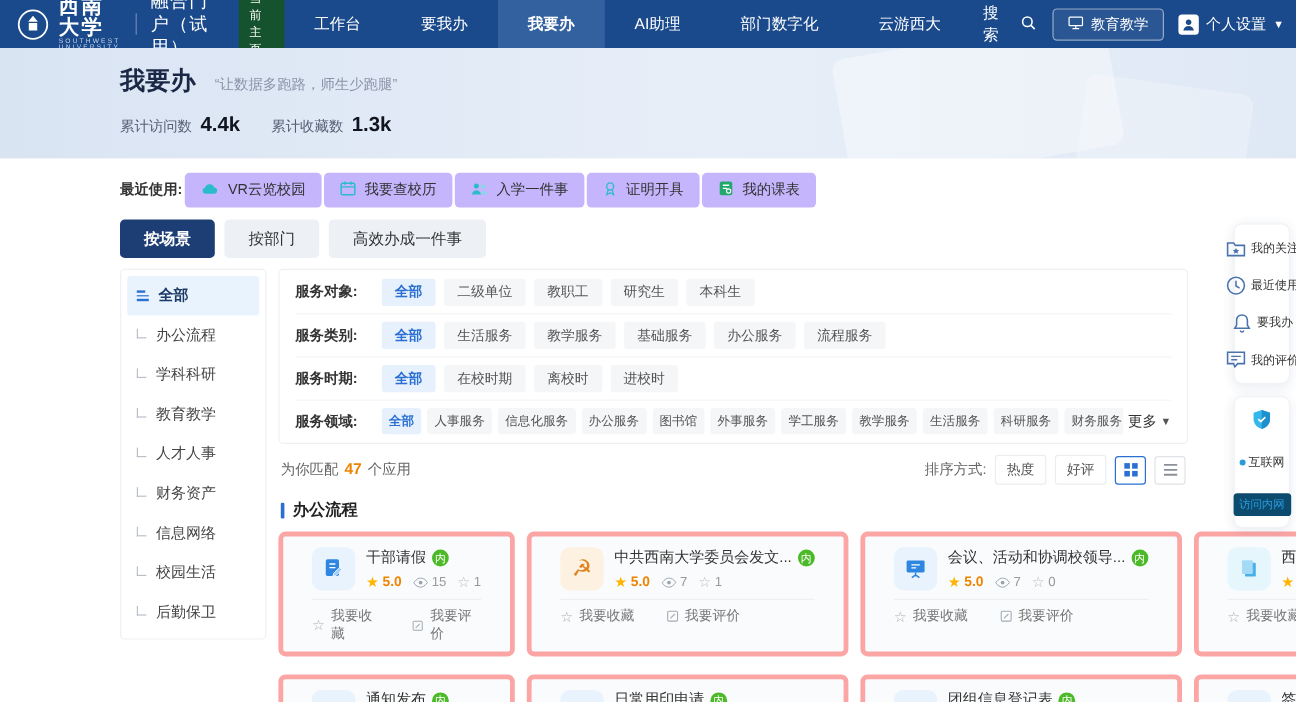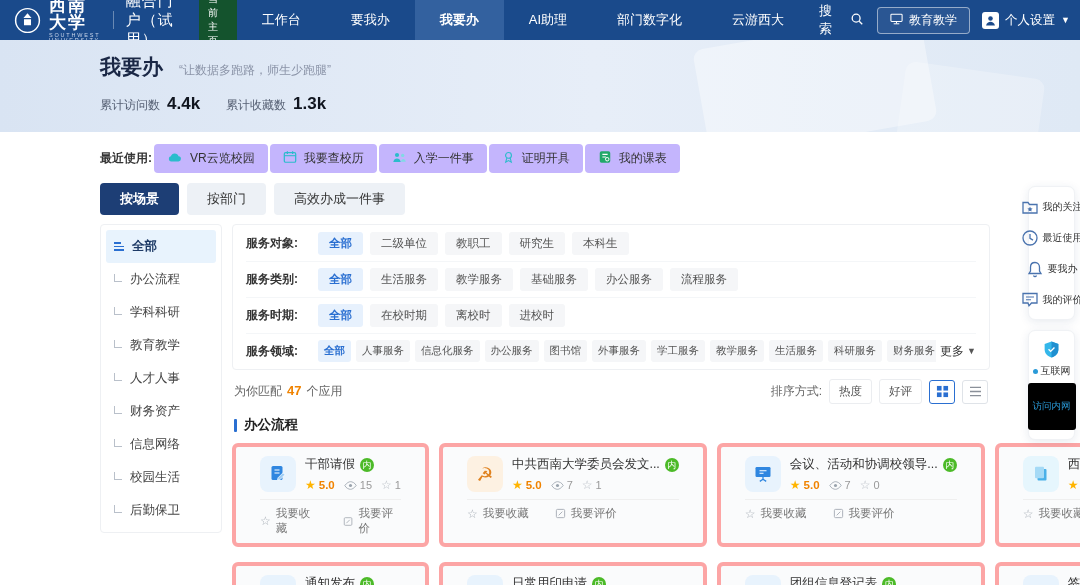--- a/index.html
+++ b/index.html
@@ -98,24 +98,24 @@
   .fav-star { color:#b9bfc6; font-size:12px; }
   .card-foot { display:flex; gap:26px; border-top:1px solid #efefef; margin-top:7px; padding:6px 0 7px; font-size:11.5px; color:#777; }
   .foot-item { display:flex; align-items:center; gap:5px; cursor:pointer; }
   .foot-star { color:#a9b0b8; font-size:12px; }
 
   
   .rail { position:absolute; right:5px; top:186px; width:47px; z-index:10; }
   .rail-panel { background:#fff; border-radius:7px; box-shadow:0 2px 10px rgba(30,60,110,.10); border:1px solid #f0f2f5; padding:11px 2px; display:flex; flex-direction:column; gap:13px; align-items:center; }
   .rail-item { display:flex; align-items:center; gap:4px; cursor:pointer; }
   .rail-item span { font-size:10px; color:#333; white-space:nowrap; }
-  .rail-panel2 { margin-top:10px; gap:5px; padding:9px 2px; }
+  .rail-panel2 { margin-top:10px; gap:19px; padding:9px 2px; }
   .net-label { display:flex; align-items:center; gap:3px; font-size:10px; color:#333; }
   .net-dot { width:5px; height:5px; border-radius:50%; background:#2a9ad8; flex:none; }
-  .net-btn { background:#000000; color:#2a9ad8; font-size:9.5px; padding:17px 5px; border-radius:3px; cursor:pointer; white-space:nowrap; }
+  .net-btn { background:#0c4a6e; color:#2a9ad8; font-size:9.5px; padding:3px 5px; border-radius:3px; cursor:pointer; white-space:nowrap; }
 </style>
 </head>
 <body>
 
 <div class="header">
   <div class="logo">
     <svg width="27" height="27" viewBox="0 0 20 20">
         <circle cx="10" cy="10" r="8.8" fill="none" stroke="#fff" stroke-width="1.1"></circle>
         <path d="M10 4.6l3 3.6H7zM7.4 9h5.2v4.6H7.4z" fill="#fff"></path>
       </svg>

